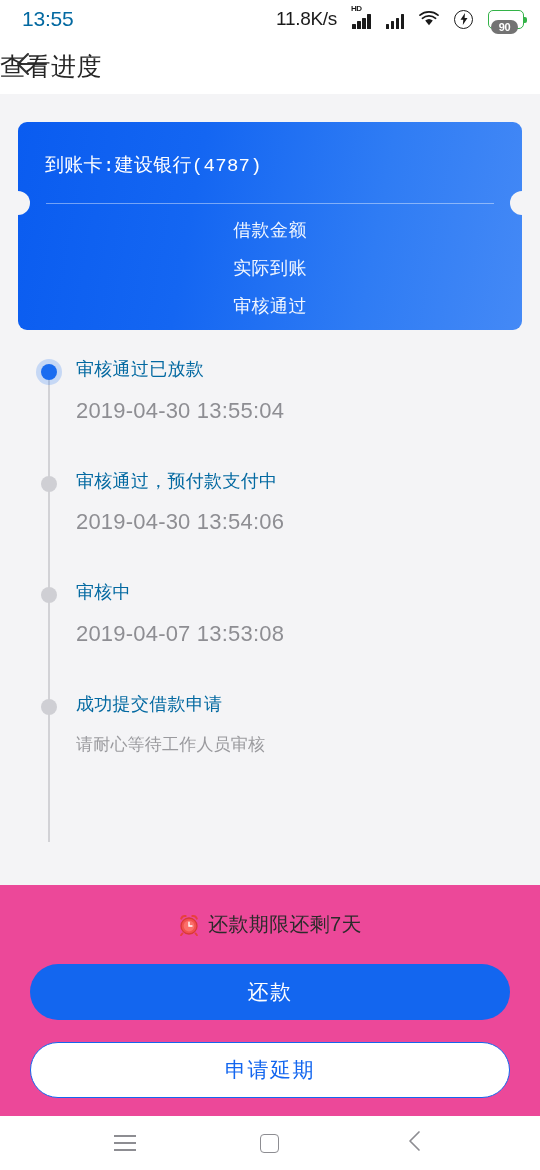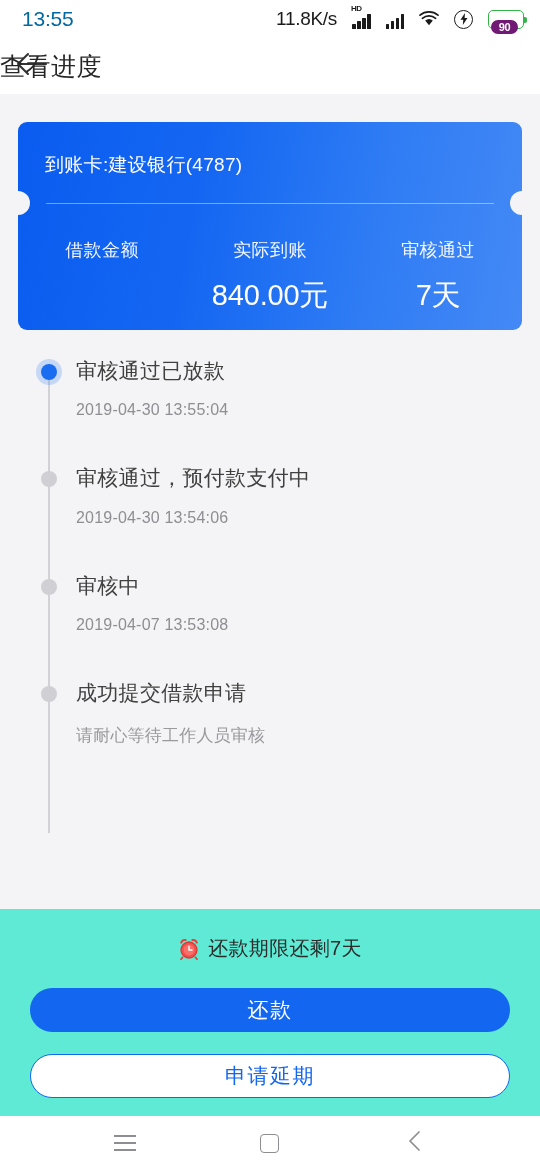--- a/index.html
+++ b/index.html
@@ -76,21 +76,21 @@
   }
   .battery::after {
     content: "";
     position: absolute;
     right: -3.5px; top: 6px;
     width: 2.5px; height: 6px;
     background: #33b348;
     border-radius: 0 2px 2px 0;
   }
   .battery-fill {
-    background: #701a75;
+    background: #737373;
     height: 100%;
     width: 90%;
     border-radius: 7px;
     display: flex; align-items: center; justify-content: center;
     color: #ffffff;
     font-size: 11px;
     font-weight: bold;
     letter-spacing: -0.3px;
     margin-top: 16px;
   }
@@ -136,43 +136,45 @@
     background: linear-gradient(100deg, #0a5cf0 0%, #1466f2 35%, #2f7cf4 70%, #4489f6 100%);
     overflow: hidden;
     color: #ffffff;
   }
   .card-bank {
     position: absolute;
     top: 30px; left: 27px;
     font-size: 19px;
     color: #ffffff;
     letter-spacing: 0.3px;
+    font-family: Liberation Mono, monospace;
   }
   .card-divider {
     position: absolute;
     top: 81px;
     left: 28px; right: 28px;
     height: 1px;
     background: rgba(255,255,255,0.42);
   }
   .notch {
     position: absolute;
     top: 69px;
     width: 24px; height: 24px;
     border-radius: 50%;
     background: #f4f4f6;
   }
   .notch.left  { left: -12px; }
   .notch.right { right: -12px; }
 
   .card-stats {
     position: absolute;
-    top: 116px;
+    top: 96px;
     left: 0; right: 0;
     display: flex;
+    flex-direction: column;
   }
   .stat { flex: 1; text-align: center; }
   .stat-label {
     font-size: 18px;
     color: rgba(255,255,255,0.94);
     letter-spacing: 0.4px;
     margin-bottom: 14px;
   }
   .stat-value {
     font-size: 29px;
@@ -205,44 +207,44 @@
     top: 6px;
     width: 16px; height: 16px;
     border-radius: 50%;
     background: #cfcfd4;
   }
   .tl-dot.active {
     background: #1a6cf0;
     box-shadow: 0 0 0 5px rgba(60,130,245,0.25);
   }
   .tl-title {
-    font-size: 21px;
-    color: #404040;
+    font-size: 18px;
+    color: #0369a1;
     letter-spacing: 0.3px;
     line-height: 1.25;
   }
   .tl-desc {
     font-size: 17px;
     color: #9a9a9e;
     margin-top: 18px;
     letter-spacing: 0.2px;
   }
   .tl-time {
-    font-size: 16px;
+    font-size: 22px;
     color: #8e8e93;
     margin-top: 17px;
     letter-spacing: 0.2px;
   }
 
   
   .bottom-panel {
     position: absolute;
     left: 0; right: 0;
     bottom: 54px;
-    background: #5eead4;
+    background: #ec4899;
     padding: 26px 30px 18px 30px;
     z-index: 5;
   }
   .remain-row {
     display: flex;
     align-items: center;
     justify-content: center;
     gap: 8px;
     margin-bottom: 26px;
   }
@@ -253,21 +255,21 @@
   }
   .remain-text {
     font-size: 20px;
     color: #2b2b2b;
     letter-spacing: 0.3px;
   }
   .btn {
     display: flex;
     align-items: center;
     justify-content: center;
-    height: 44px;
+    height: 56px;
     border-radius: 28px;
     font-size: 21px;
     letter-spacing: 1.5px;
     cursor: pointer;
     user-select: none;
   }
   .btn-primary {
     background: #1366ef;
     color: #ffffff;
     margin-bottom: 22px;
@@ -366,21 +368,20 @@
     <div class="card-divider"></div>
     <div class="notch left"></div>
     <div class="notch right"></div>
 
     <div class="card-stats">
       <div class="stat">
         <div class="stat-label">借款金额</div>
       </div>
       <div class="stat">
         <div class="stat-label">实际到账</div>
-        <div class="stat-value">840.00元</div>
       </div>
       <div class="stat">
         <div class="stat-label">审核通过</div>
         <div class="stat-value">7天</div>
       </div>
     </div>
   </div>
 
   <div class="timeline">
     <div class="timeline-line"></div>

